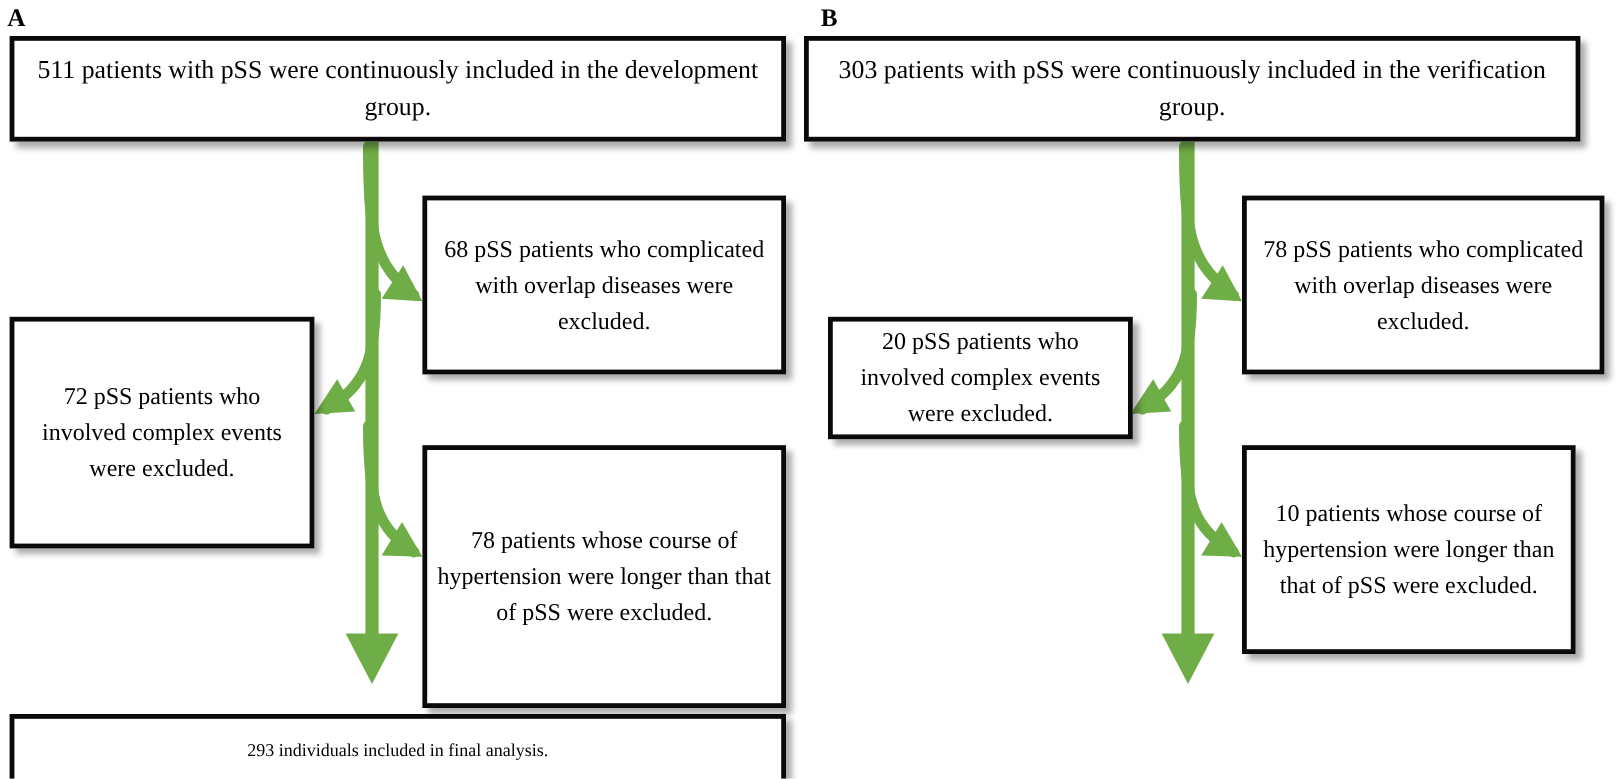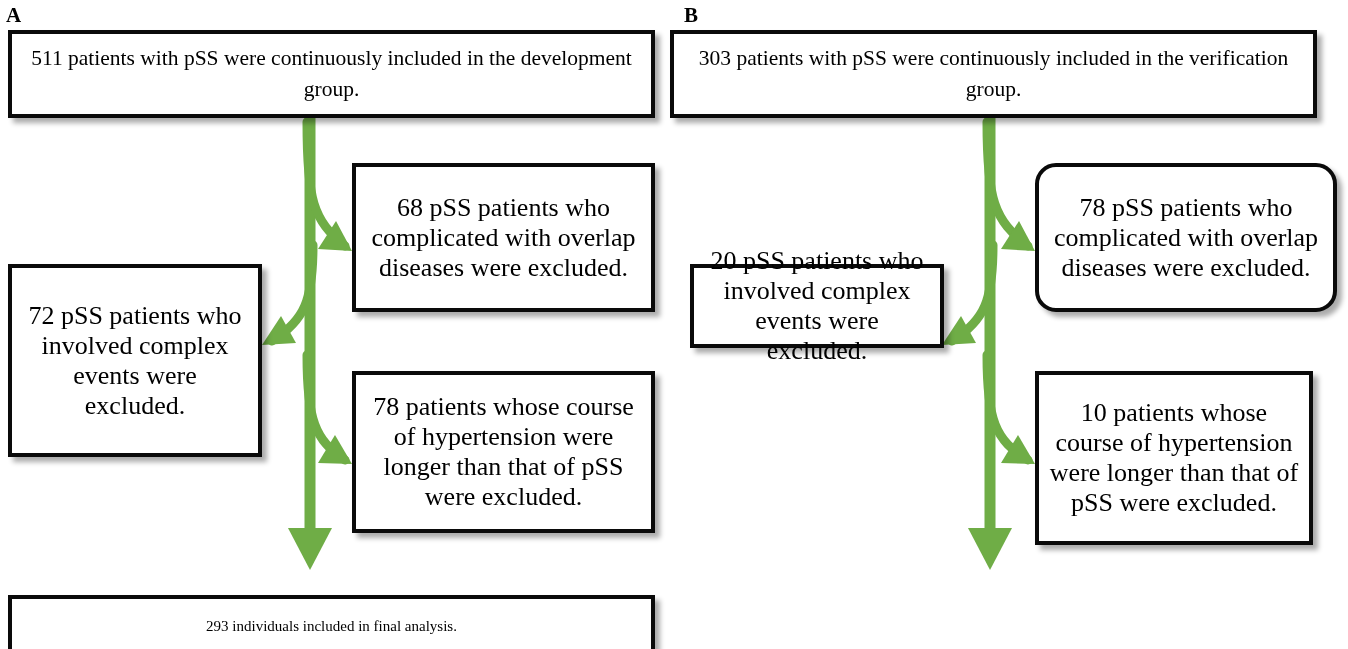--- a/index.html
+++ b/index.html
@@ -45,21 +45,21 @@
   }
   .fbox .txt {
     display: block;
     width: 100%;
     padding: 0 8px;
     box-sizing: border-box;
   }
 
   
   .t-head  { font-size: 21.5px; line-height: 31px; }
-  .t-body  { font-size: 26px; line-height: 30px; }
+  .t-body  { font-size: 20px; line-height: 30px; }
   .t-final { font-size: 15px;   line-height: 30px; margin-top: 25px; }
 
   .arrow-layer {
     position: absolute;
     left: 0;
     top: 0;
     width: 1348px;
     height: 649px;
     z-index: 1;
     pointer-events: none;
@@ -106,39 +106,39 @@
   </div>
 
   <div class="fbox t-body" style="left:352px; top:163px; width:303px; height:149px;">
     <span class="txt">68 pSS patients who complicated with overlap diseases were excluded.</span>
   </div>
 
   <div class="fbox t-body" style="left:8px; top:264px; width:254px; height:193px;">
     <span class="txt">72 pSS patients who involved complex events were excluded.</span>
   </div>
 
-  <div class="fbox t-body" style="left:352px; top:371px; width:303px; height:162px;justify-content:center;">
+  <div class="fbox t-body" style="left:352px; top:371px; width:303px; height:219px;justify-content:center;">
     <span class="txt">78 patients whose course of hypertension were longer than that of pSS were excluded.</span>
   </div>
 
   <div class="fbox t-final" style="left:8px; top:570px; width:647px; height:62px;">
     <span class="txt">293 individuals  included in final analysis.</span>
   </div>
 
   <div class="panel-label" style="left:684px; top:5px;">B</div>
 
   <div class="fbox t-head" style="left:670px; top:30px; width:647px; height:88px;font-family:Liberation Serif, serif;">
     <span class="txt">303 patients with pSS were continuously included in the verification group.</span>
   </div>
 
-  <div class="fbox t-body" style="left:1035px; top:163px; width:302px; height:149px;border-radius:21px;">
+  <div class="fbox t-body" style="left:1035px; top:163px; width:302px; height:149px;">
     <span class="txt">78 pSS patients who complicated with overlap diseases were excluded.</span>
   </div>
 
-  <div class="fbox t-body" style="left:690px; top:264px; width:254px; height:84px;">
+  <div class="fbox t-body" style="left:690px; top:264px; width:254px; height:102px;">
     <span class="txt">20 pSS patients who involved complex events were excluded.</span>
   </div>
 
   <div class="fbox t-body" style="left:1035px; top:371px; width:278px; height:174px;">
     <span class="txt">10 patients whose course of hypertension were longer than that of pSS were excluded.</span>
   </div>
 
 
 </div>
 

